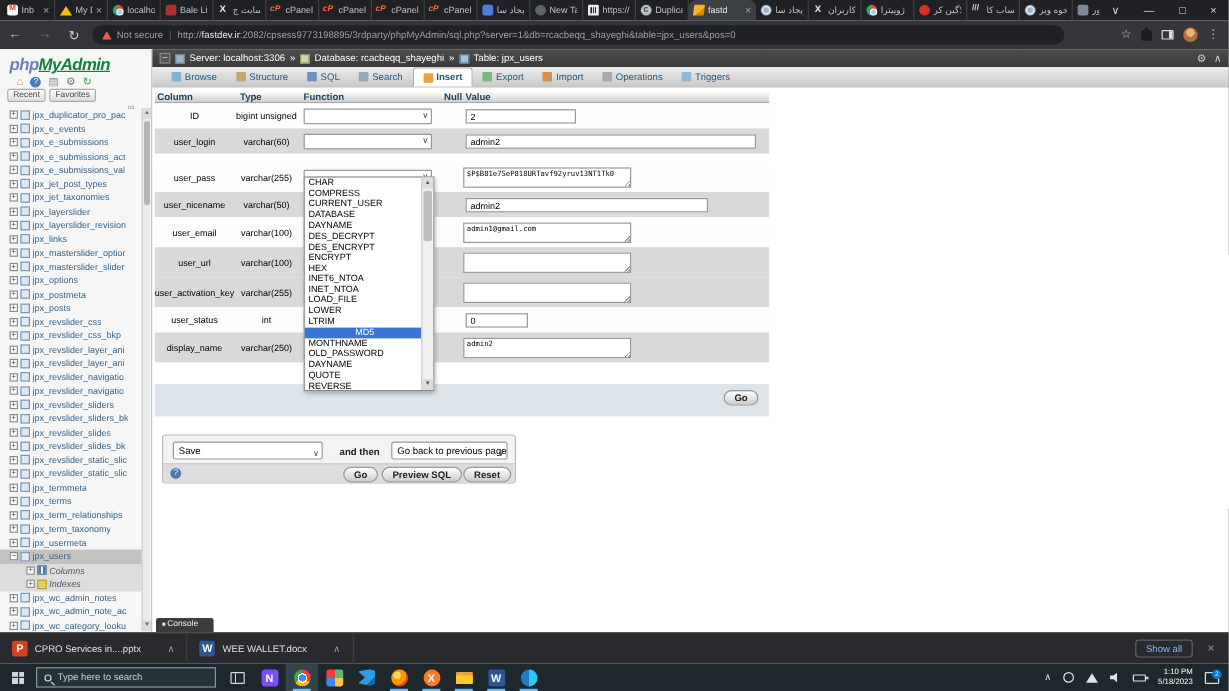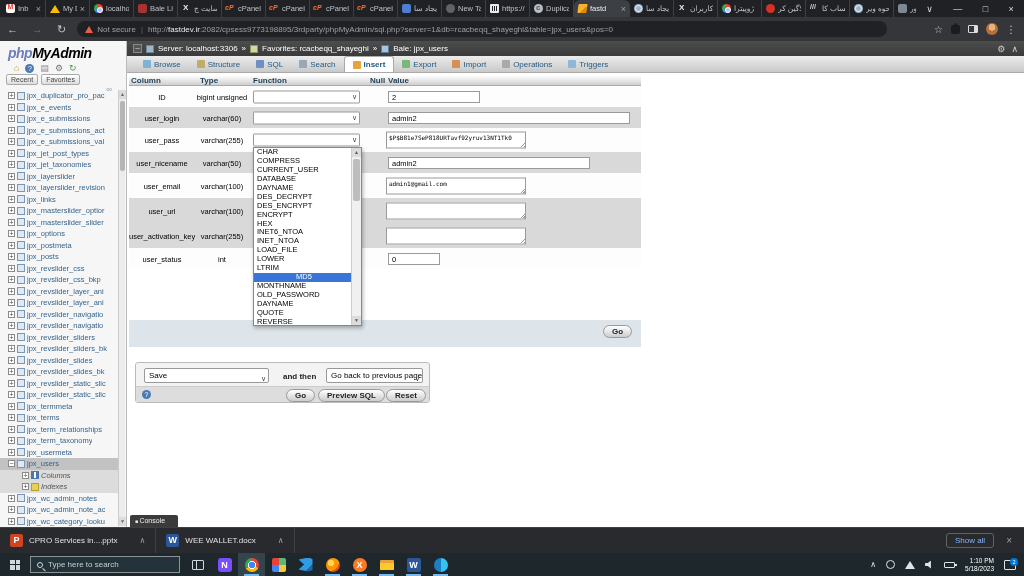--- a/index.html
+++ b/index.html
@@ -55,21 +55,21 @@
   .star { font-size:10px; }
   .puzzle { width:9px; height:9px; background:#1b1c1e; border-radius:2px; position:relative; }
   .puzzle::after { content:""; position:absolute; top:-2px; left:3px; width:3px; height:3px; border-radius:50%; background:#1b1c1e; }
   .panel-ic { width:10px; height:8px; border:1px solid #dadce0; border-radius:1px; background:linear-gradient(90deg,transparent 60%,#dadce0 60%); }
   .avatar { width:12px; height:12px; border-radius:50%; background:radial-gradient(circle at 50% 35%,#e8b27d 0 35%,#b5703b 36% 100%); }
   .kebab { font-size:10px; }
 
   
   #sidebar { position:absolute; left:0; top:41px; width:127px; height:486px; background:#f6f6f6; border-right:1px solid #bbb; overflow:hidden; }
   #pmalogo { position:absolute; left:8px; top:4px; font-size:14px; font-weight:bold; font-style:italic; letter-spacing:-0.5px; }
-  #pmalogo .lp { color:#6c7eb7; } #pmalogo .lm { color:#000000; }
+  #pmalogo .lp { color:#6c7eb7; } #pmalogo .lm { color:#15803d;text-decoration:underline; }
   #navicons { position:absolute; left:14px; top:23px; display:flex; gap:6px; font-size:9px; }
   #navicons span { line-height:9px; }
   .ni-home { color:#b98f2f; } .ni-help { color:#fff; background:#4b7bb5; border-radius:50%; width:9px; height:9px; font-size:7px; text-align:center; line-height:9px; }
   .ni-doc { color:#8a8a8a; } .ni-gear { color:#777; } .ni-refresh { color:#3f9c3f; }
   #navtabs { position:absolute; left:6px; top:33px; display:flex; gap:3px; }
   .navtab { font-size:7px; color:#444; background:linear-gradient(#fff,#ddd); border:1px solid #aaa; border-radius:2px; padding:1px 4px; }
   .inf { position:absolute; right:14px; top:44px; color:#999; font-size:8px; }
   #tree { position:absolute; left:0; top:49px; width:119px; }
   .titem { display:flex; align-items:center; gap:2px; height:11.5px; padding-left:8px; white-space:nowrap; overflow:hidden; }
   .titem.child { padding-left:22px; background:#dcdcdc; }
@@ -540,24 +540,24 @@
       <span class="arr" style="bottom:0">▼</span>
     </div>
   </div>
 
   <div id="breadcrumb">
     <span class="bc-min">–</span>
     <span class="bc-ico bci-server"></span>
     <span>Server: localhost:3306</span>
     <span>»</span>
     <span class="bc-ico bci-db"></span>
-    <span>Favorites: rcacbeqq_shayeghi</span>
+    <span>Database: rcacbeqq_shayeghi</span>
     <span>»</span>
     <span class="bc-ico bci-table"></span>
-    <span>Bale: jpx_users</span>
+    <span>Table: jpx_users</span>
     <span id="bc-right">
       <span>⚙</span>
       <span>∧</span>
     </span>
   </div>
 
   <div id="menubar">
       <div class="mtab">
         <span class="mico mi0"></span>
         <span>Browse</span>
@@ -618,21 +618,21 @@
         <div class="frow gray" style="height: 21px;">
           <span class="fcol">user_login</span>
           <span class="ftype">varchar(60)</span>
           <div class="fselect">
             <span class="selarrow">∨</span>
           </div>
           <div class="fval">
             <div class="vinput" style="width: 242px;">admin2</div>
           </div>
         </div>
-        <div class="frow white" style="height: 24px;">
+        <div class="frow white" style="height: 24px; margin-top: 8px;">
           <span class="fcol">user_pass</span>
           <span class="ftype">varchar(255)</span>
           <div class="fselect">
             <span class="selarrow">∨</span>
           </div>
           <div class="fval">
             <div class="vtextarea"><span>$P$B81e7SeP818URTavf92yruv13NT1Tk0</span><span class="grip"></span></div>
           </div>
         </div>
         <div class="frow gray" style="height: 21px;">
@@ -676,20 +676,30 @@
           </div>
         </div>
         <div class="frow white" style="height: 21px;">
           <span class="fcol">user_status</span>
           <span class="ftype">int</span>
           <div class="fselect">
             <span class="selarrow">∨</span>
           </div>
           <div class="fval">
             <div class="vinput" style="width: 52px;">0</div>
+          </div>
+        </div>
+        <div class="frow gray" style="height: 25px;">
+          <span class="fcol">display_name</span>
+          <span class="ftype">varchar(250)</span>
+          <div class="fselect">
+            <span class="selarrow">∨</span>
+          </div>
+          <div class="fval">
+            <div class="vtextarea"><span>admin2</span><span class="grip"></span></div>
           </div>
         </div>
       </div>
     <div id="tfootband">
       <span id="tfoot-go" class="gobtn">Go</span>
     </div>
 
     <div id="fndropdown">
       <div class="ddlist">
           <div class="dditem">CHAR</div>

